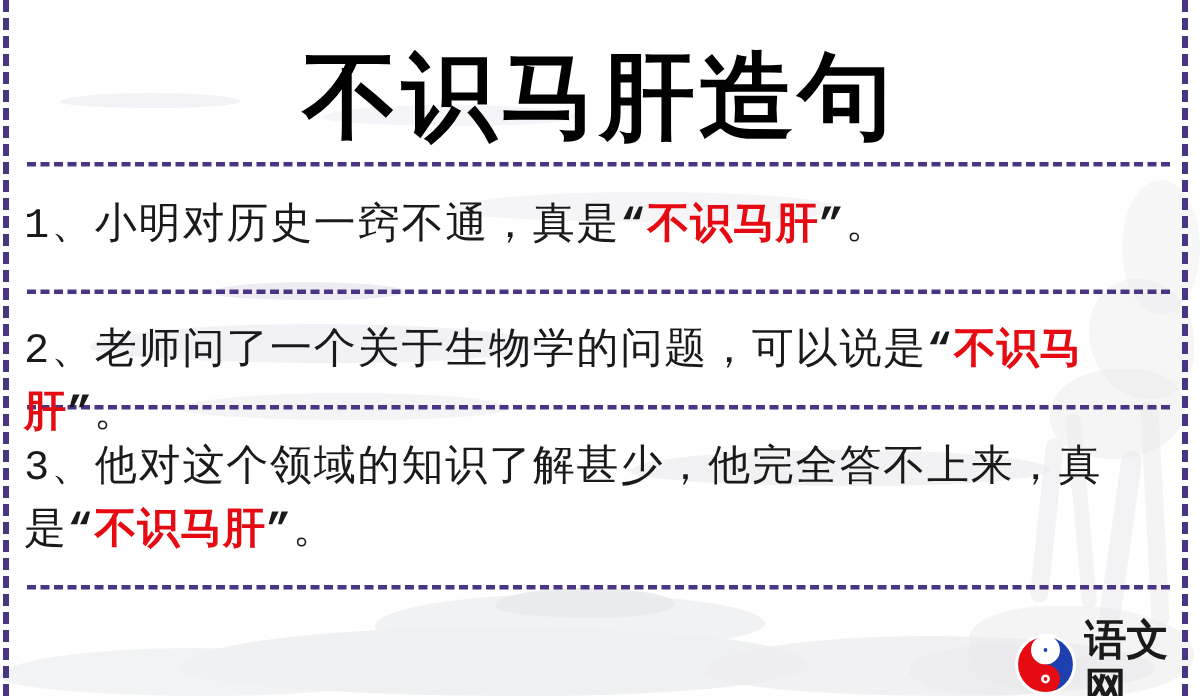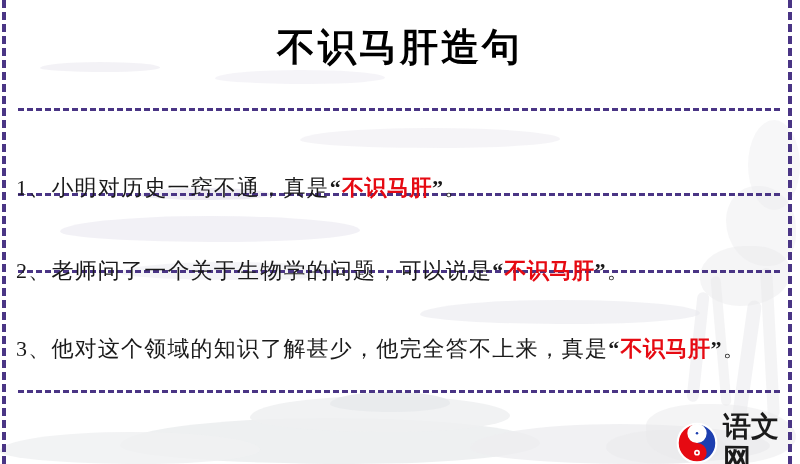--- a/index.html
+++ b/index.html
@@ -64,40 +64,39 @@
   }
 
   
   .title {
     position: absolute;
     top: 22px;
     left: 0;
     width: 800px;
     text-align: center;
     font-family: "DejaVu Serif", "Liberation Serif", serif;
-    font-size: 38px;
+    font-size: 63px;
     font-weight: bold;
     letter-spacing: 3px;
     color: #000000;
     z-index: 6;
     white-space: nowrap;
   }
 
   
   .sentence {
     position: absolute;
     left: 16px;
     width: 762px;
-    font-family: Liberation Serif, serif;
-    font-size: 22px;
+    font-family: Liberation Mono, monospace;
+    font-size: 28px;
     line-height: 42px;
     color: #1a1a1a;
     letter-spacing: 1.2px;
     z-index: 6;
-    margin-top: 36px;
   }
   .sentence .idiom {
     color: #e60a12;
     font-weight: bold;
     letter-spacing: 0.5px;
   }
   .sentence .quo {
     color: #1a1a1a;
     font-weight: bold;
   }

